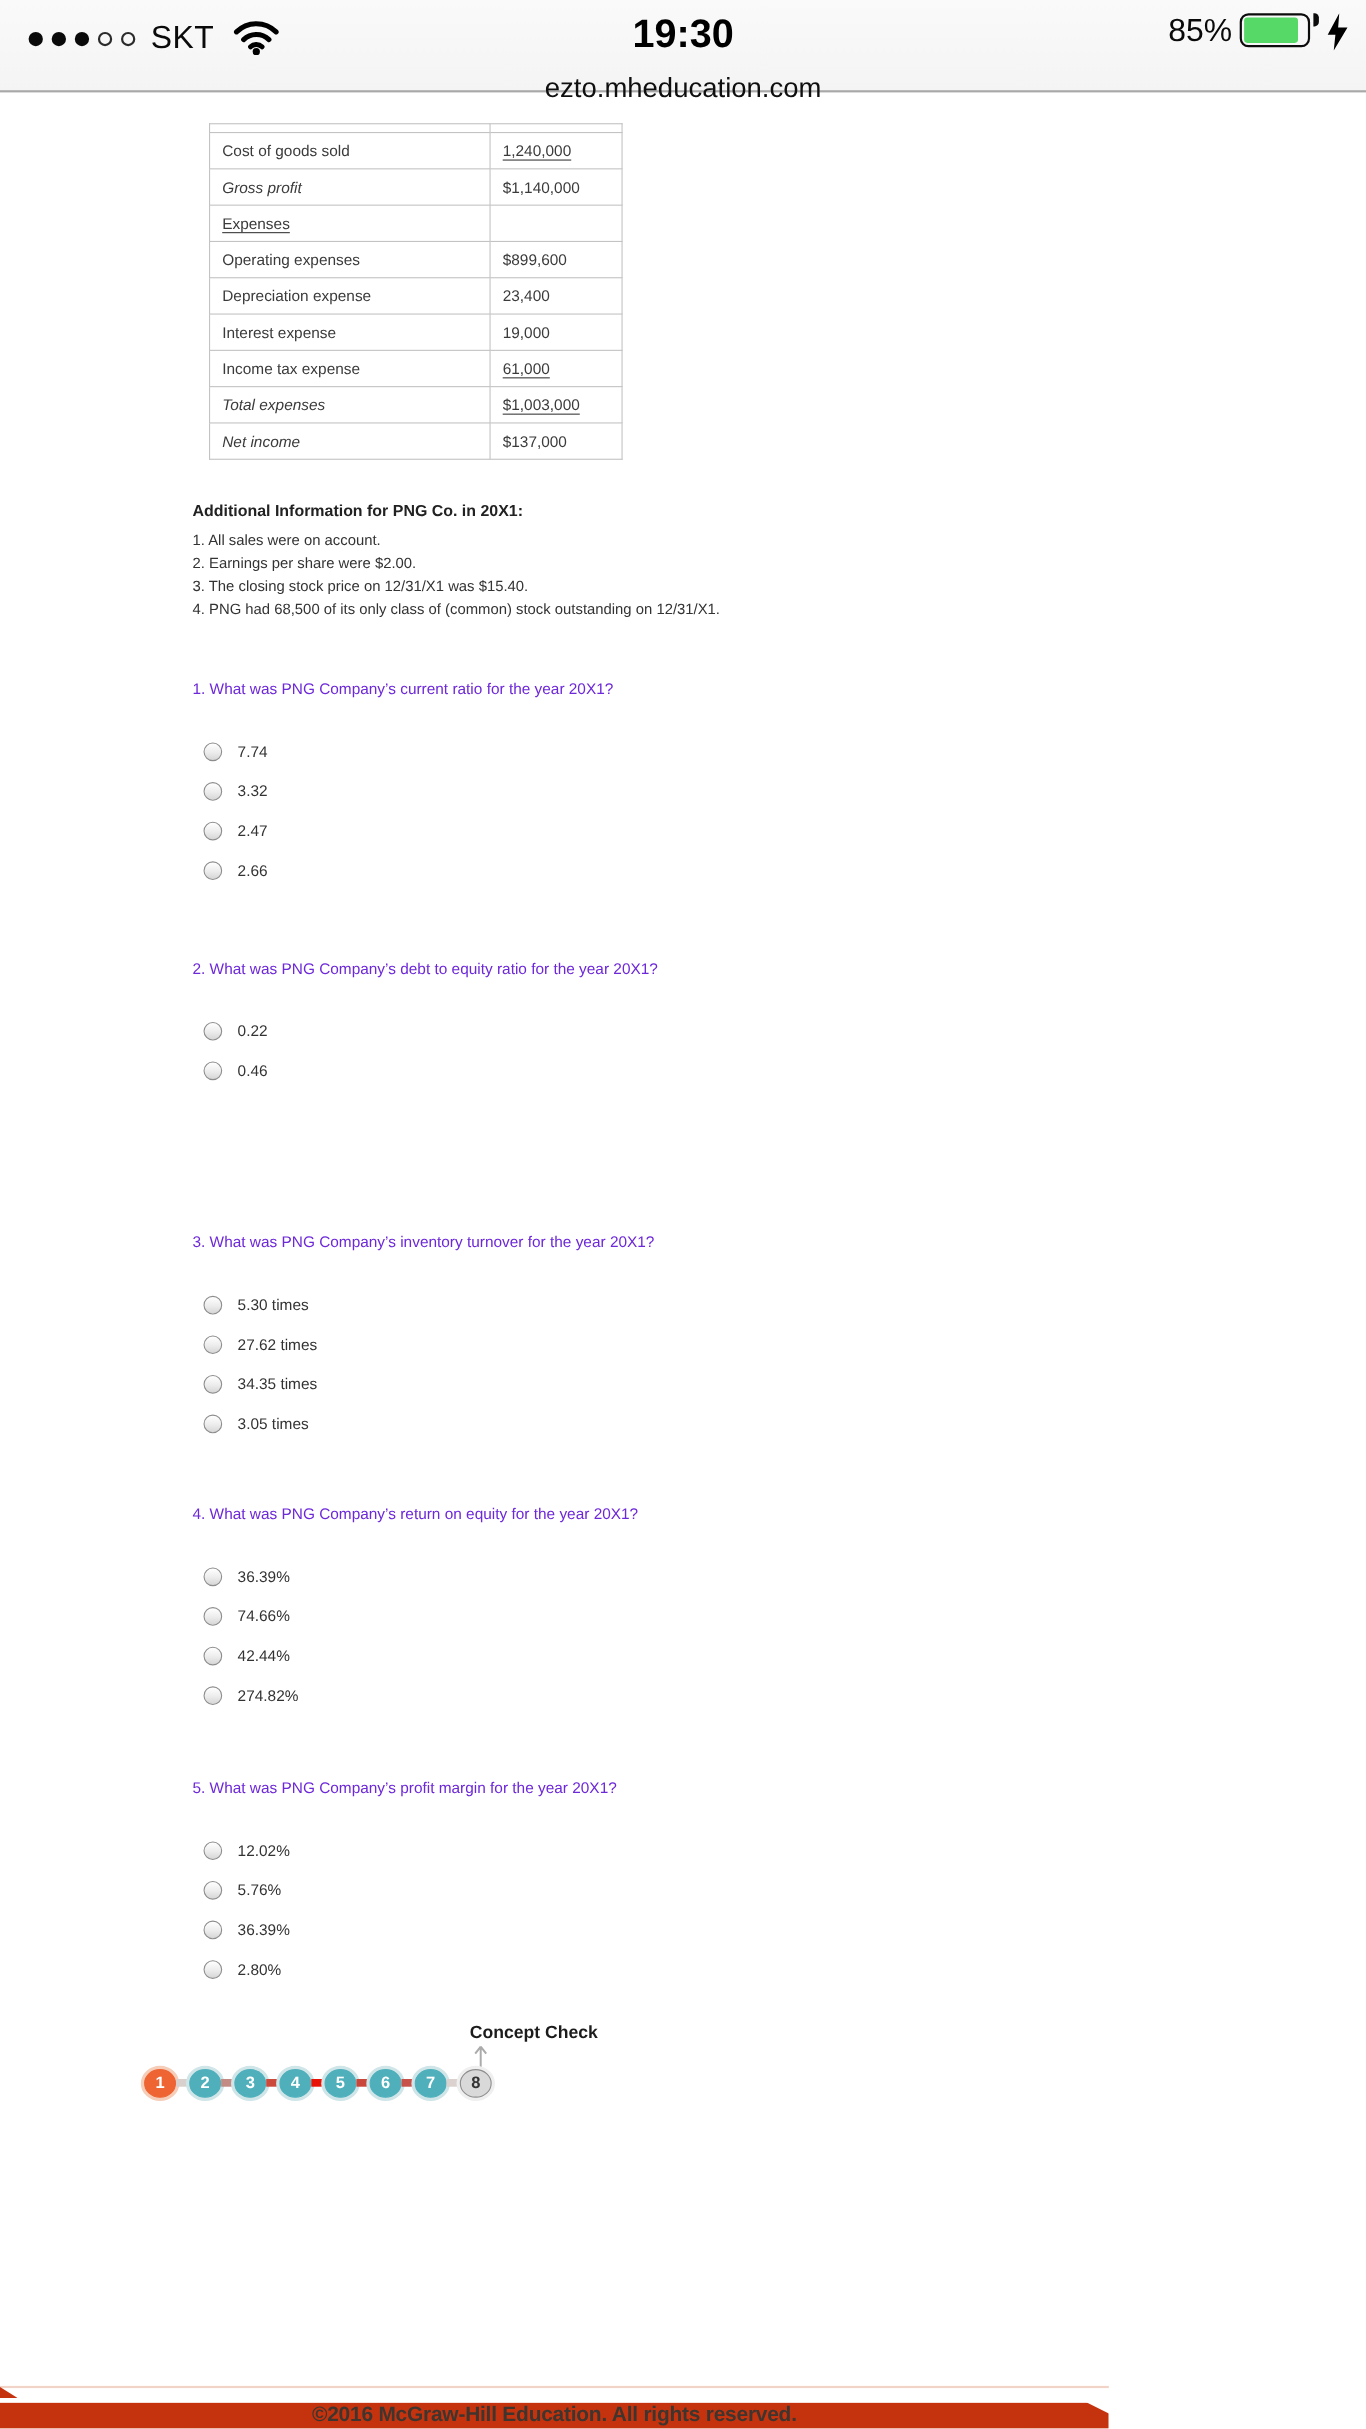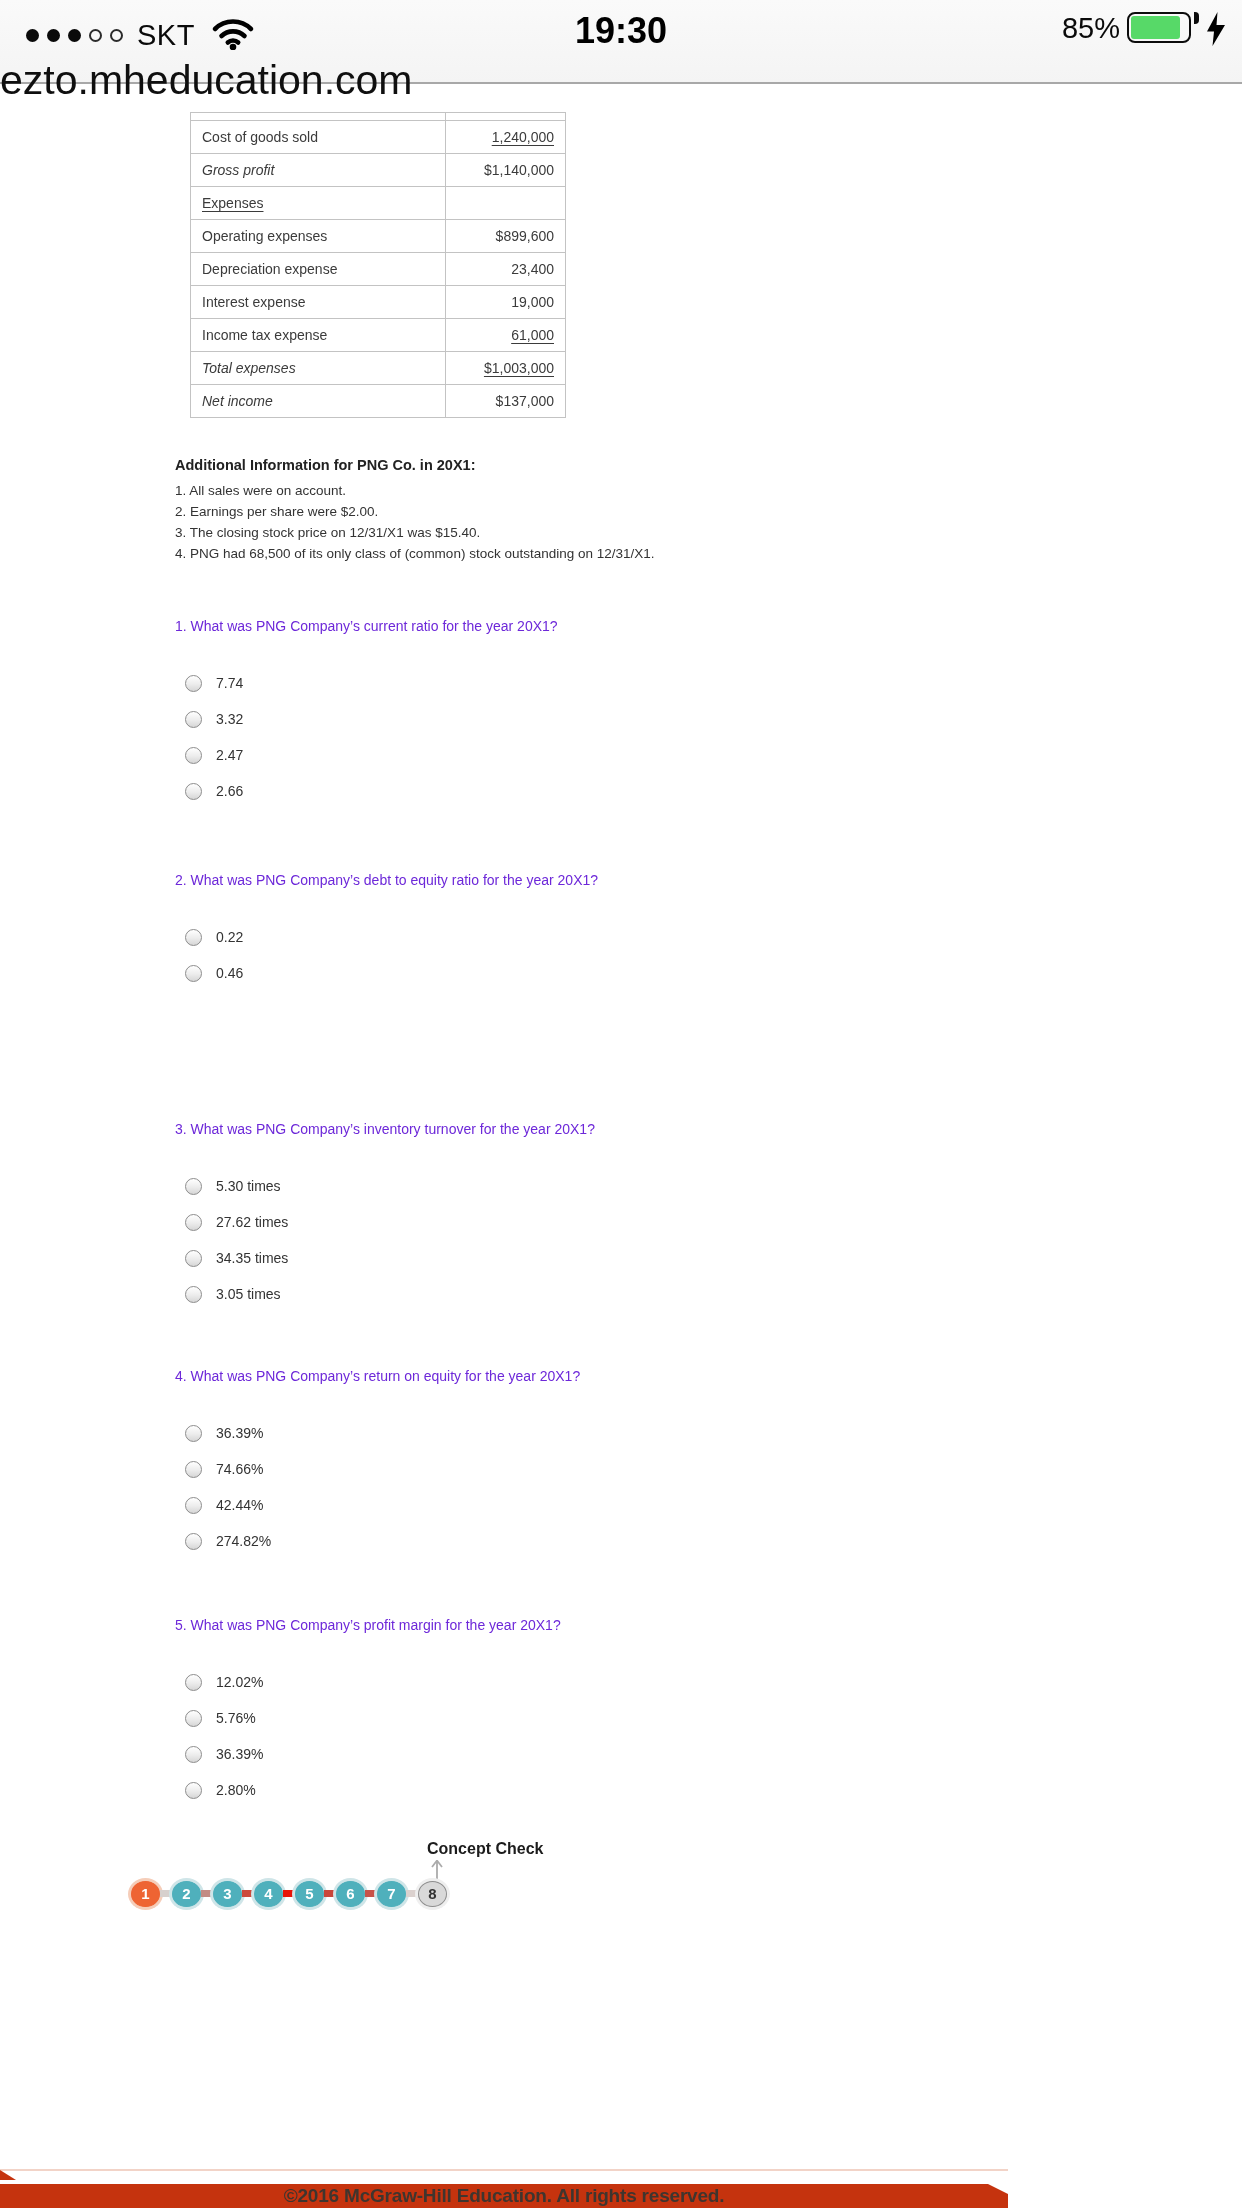--- a/index.html
+++ b/index.html
@@ -19,29 +19,29 @@
   .wifi{margin-left:4px;margin-top:2px;}
   .status-time{position:absolute;left:0;right:0;top:10px;text-align:center;
                font-size:36px;font-weight:600;color:#000;}
   .status-right{position:absolute;right:16px;top:12px;display:flex;align-items:flex-start;gap:7px;}
   .batt-pct{font-size:29px;color:#0a0a0a;}
   .battery{width:64px;height:31px;border:2px solid #0c0c0c;border-radius:8px;
            box-sizing:border-box;padding:2px;}
   .battery-fill{height:100%;width:88%;border-radius:3px;}
   .battery-nub{width:5px;height:12px;background:#0c0c0c;border-radius:0 4px 4px 0;margin-left:-4px;}
   .url-bar{position:absolute;top:48px;left:0;right:0;height:64px;display:flex;
-           align-items:center;justify-content:flex-start;font-size:41px;color:#0f0f0f;}
+           align-items:center;justify-content:center;font-size:25px;color:#0f0f0f;}
 
   
   .income-table{position:absolute;left:190px;top:112px;border-collapse:collapse;z-index:1;background:#fff;}
   .income-table td{border:1px solid #c3c3c3;font-size:14px;color:#3b3b3b;box-sizing:border-box;}
   .income-table tr{height:33px;}
   .income-table tr.partial{height:8px;}
   td.lbl{width:255px;padding:0 11px;text-align:left;}
-  td.val{width:120px;padding:0 11px;text-align:right;}
+  td.val{width:120px;padding:0 11px;text-align:left;}
   .it{font-style:italic;}
   .ul{text-decoration:underline;text-underline-offset:3px;}
 
   
   .additional-info{position:absolute;left:175px;top:454px;}
   .info-title{font-size:14.5px;font-weight:bold;color:#222;line-height:22px;margin-bottom:4px;}
   .info-item{font-size:13.5px;color:#333;line-height:21px;}
 
   
   .question{position:absolute;left:175px;width:760px;}

